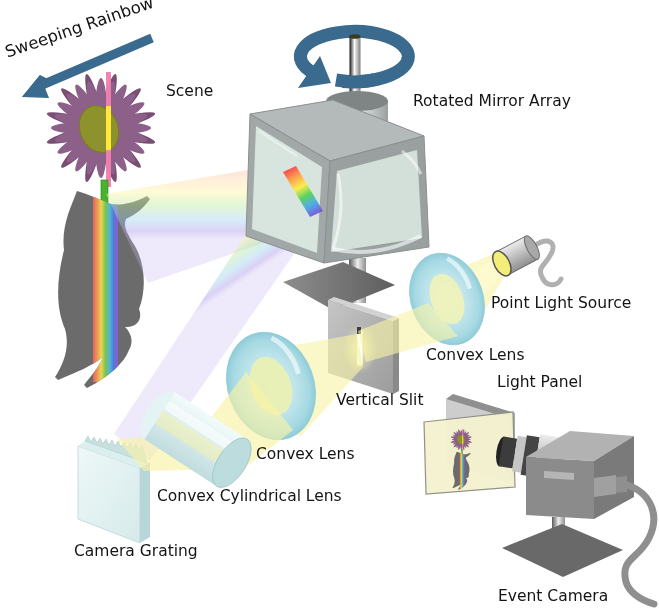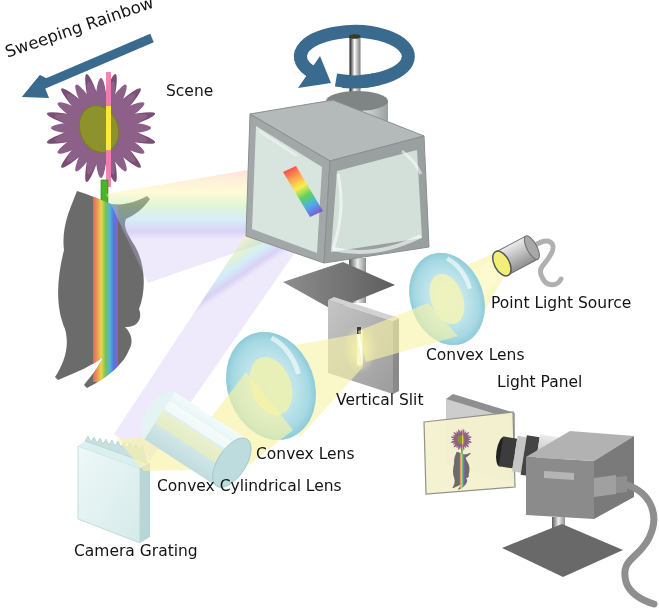--- a/index.html
+++ b/index.html
@@ -261,20 +261,22 @@
     <polygon points="594,478 616,475 616,494 594,497" fill="#a0a0a0"></polygon>
     <polygon points="616,477 627,476 627,492 616,493" fill="#8f8f8f"></polygon>
     <rect x="552" y="517" width="13" height="44" fill="url(#gradPost)"></rect>
     <polygon points="502,548 562,524 623,550 563,577" fill="#696969"></polygon>
     <path d="M624,484 C652,492 660,516 649,538 C638,560 620,558 626,582 C629,592 640,600 654,604" stroke="#8f8f8f" stroke-width="7" fill="none" stroke-linecap="round"></path>
   </g>
 </svg>
 
 <div class="lbl lbl-rot" style="left:6px;top:44px">Sweeping Rainbow</div>
 <div class="lbl" style="left:166px;top:83px">Scene</div>
+<div class="lbl" style="left:413px;top:93px">Rotated Mirror Array</div>
 <div class="lbl" style="left:491px;top:295px">Point Light Source</div>
 <div class="lbl" style="left:426px;top:347px">Convex Lens</div>
 <div class="lbl" style="left:336px;top:392px">Vertical Slit</div>
 <div class="lbl" style="left:256px;top:446px">Convex Lens</div>
-<div class="lbl" style="left:157px;top:478px">Convex Cylindrical Lens</div>
+<div class="lbl" style="left:157px;top:488px">Convex Cylindrical Lens</div>
 <div class="lbl" style="left:74px;top:543px">Camera Grating</div>
 <div class="lbl" style="left:497px;top:374px">Light Panel</div>
+<div class="lbl" style="left:498px;top:588px">Event Camera</div>
 </div>
 
 </body></html>

